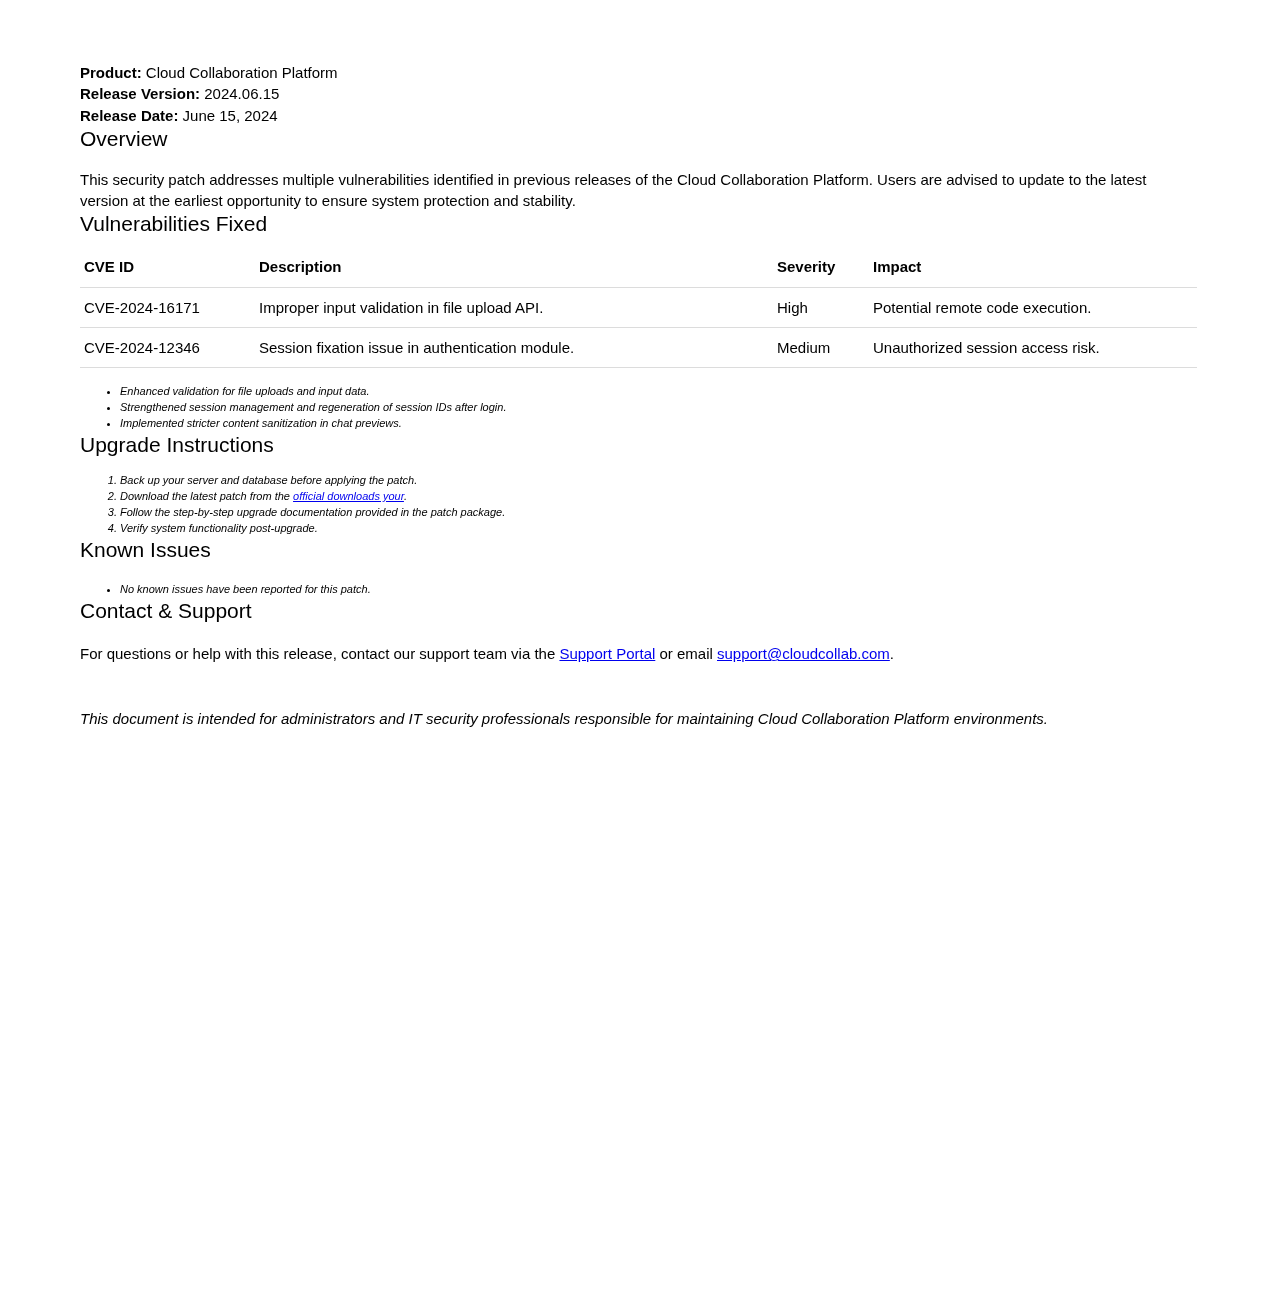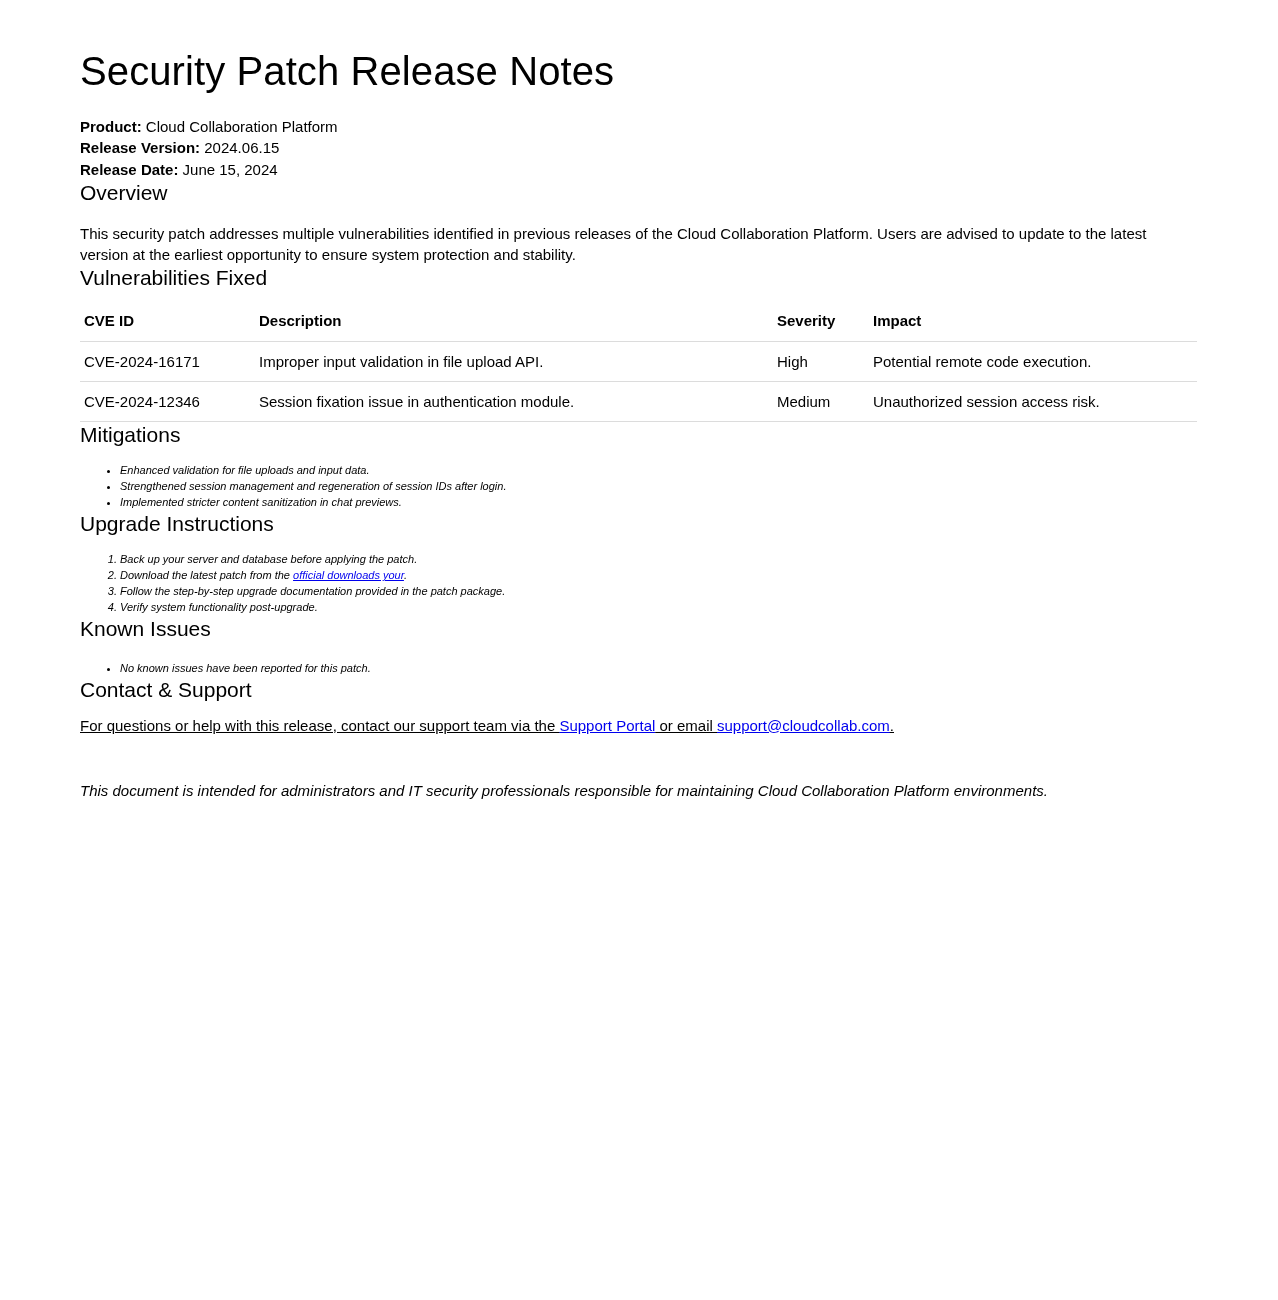--- a/index.html
+++ b/index.html
@@ -56,22 +56,21 @@
   .sec-contact    { margin-top: 44px; }
 
   
   p.body-text {
     font-size: 15px;
     line-height: 1.4;
     margin: 18px 0 0 0;
     max-width: 1098px;
   }
   p.contact-text {
-    margin-top: 12px;
-    text-decoration: underline;
+    margin-top: 20px;
   }
 
   
   table.vuln-table {
     border-collapse: collapse;
     width: 1117px;
     margin-top: 20px;
     font-size: 15px;
     table-layout: fixed;
   }
@@ -124,21 +123,20 @@
     font-style: italic;
     font-size: 15px;
     line-height: 1.4;
   }
 </style>
 </head>
 <body>
 
 <div class="page">
 
-  <h1 class="doc-title">Security Patch Release Notes</h1>
 
   <div class="meta">
     <b>Product:</b>
     <span>Cloud Collaboration Platform</span><br>
     <b>Release Version:</b>
     <span>2024.06.15</span><br>
     <b>Release Date:</b>
     <span>June 15, 2024</span>
   </div>
 
@@ -171,21 +169,20 @@
       </tr>
       <tr>
         <td>CVE-2024-12346</td>
         <td>Session fixation issue in authentication module.</td>
         <td>Medium</td>
         <td>Unauthorized session access risk.</td>
       </tr>
     </tbody>
   </table>
 
-  <h2 class="section sec-mitig">Mitigations</h2>
   <ul class="doc-list">
     <li>Enhanced validation for file uploads and input data.</li>
     <li>Strengthened session management and regeneration of session IDs after login.</li>
     <li>Implemented stricter content sanitization in chat previews.</li>
   </ul>
 
   <h2 class="section sec-upgrade">Upgrade Instructions</h2>
   <ol class="doc-list">
     <li>Back up your server and database before applying the patch.</li>
     <li><span>Download the latest patch from the </span><a class="doc-link" href="#">official downloads your</a><span>.</span></li>

